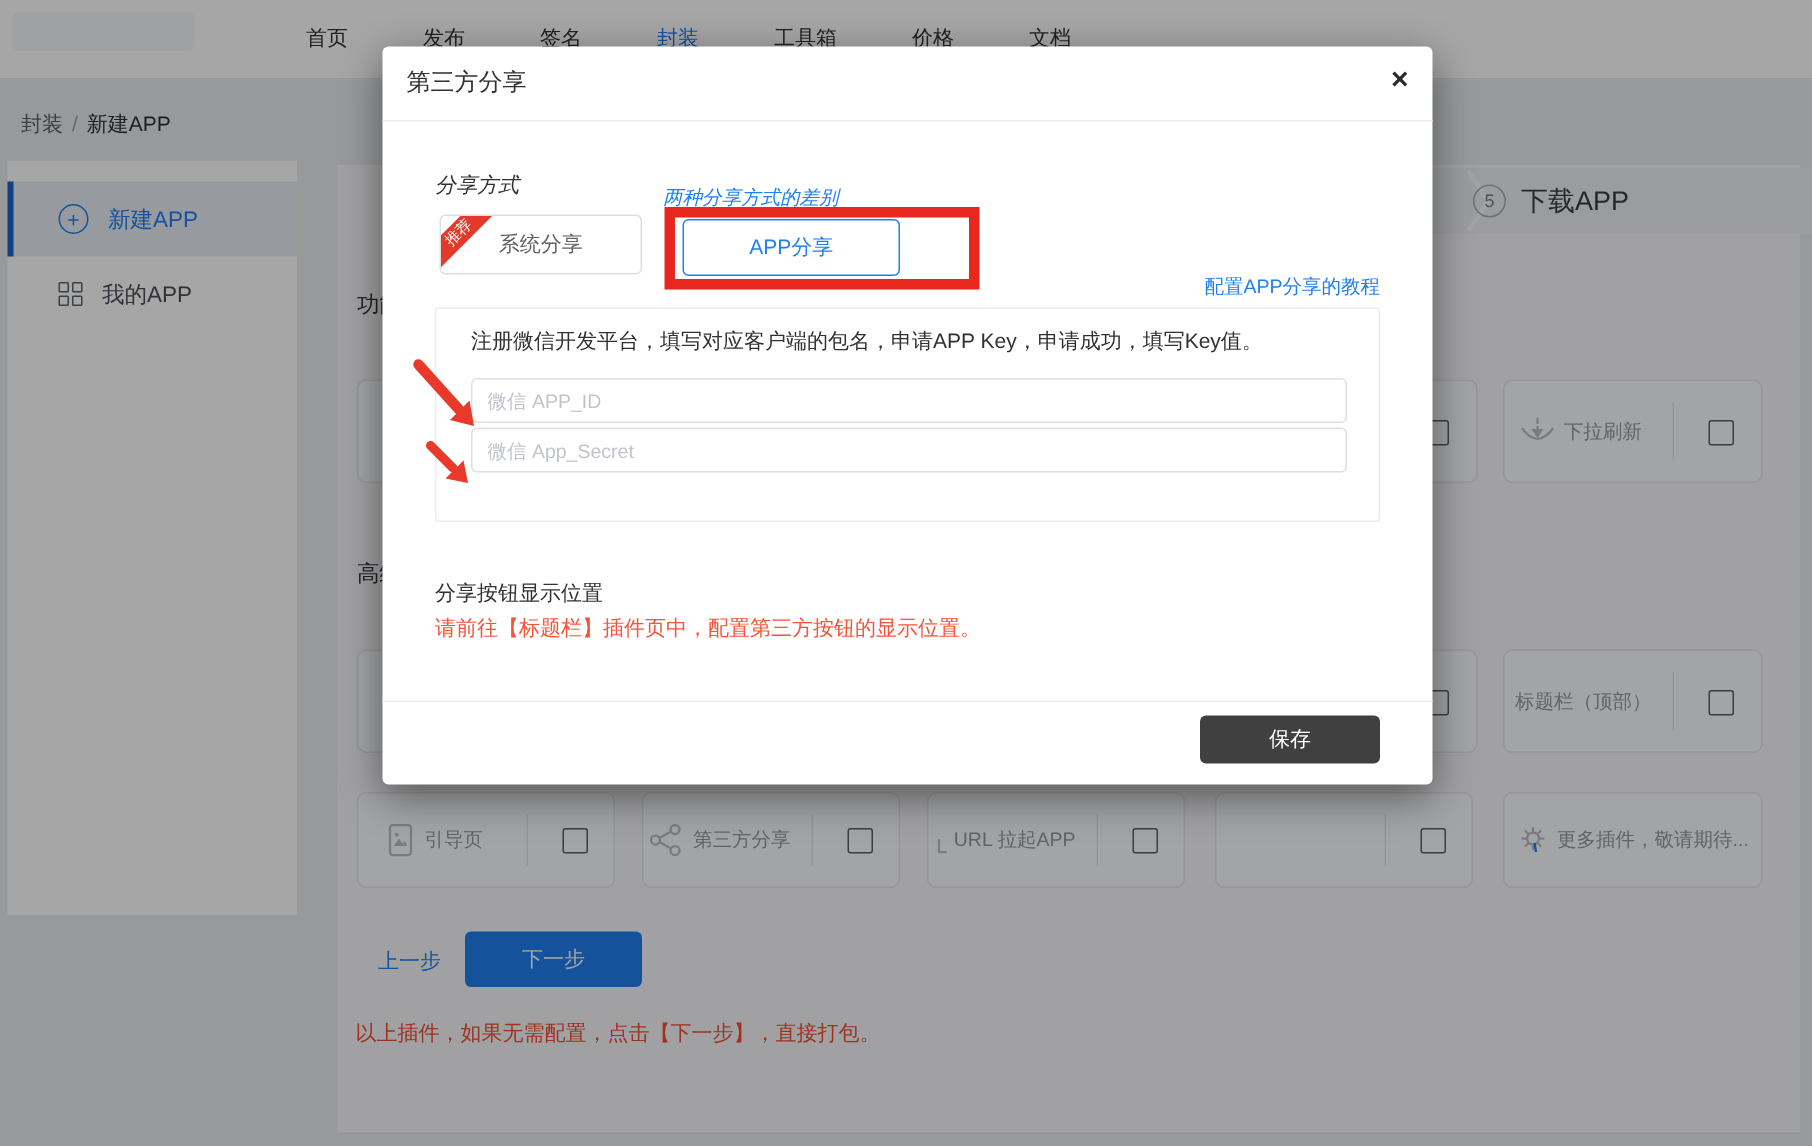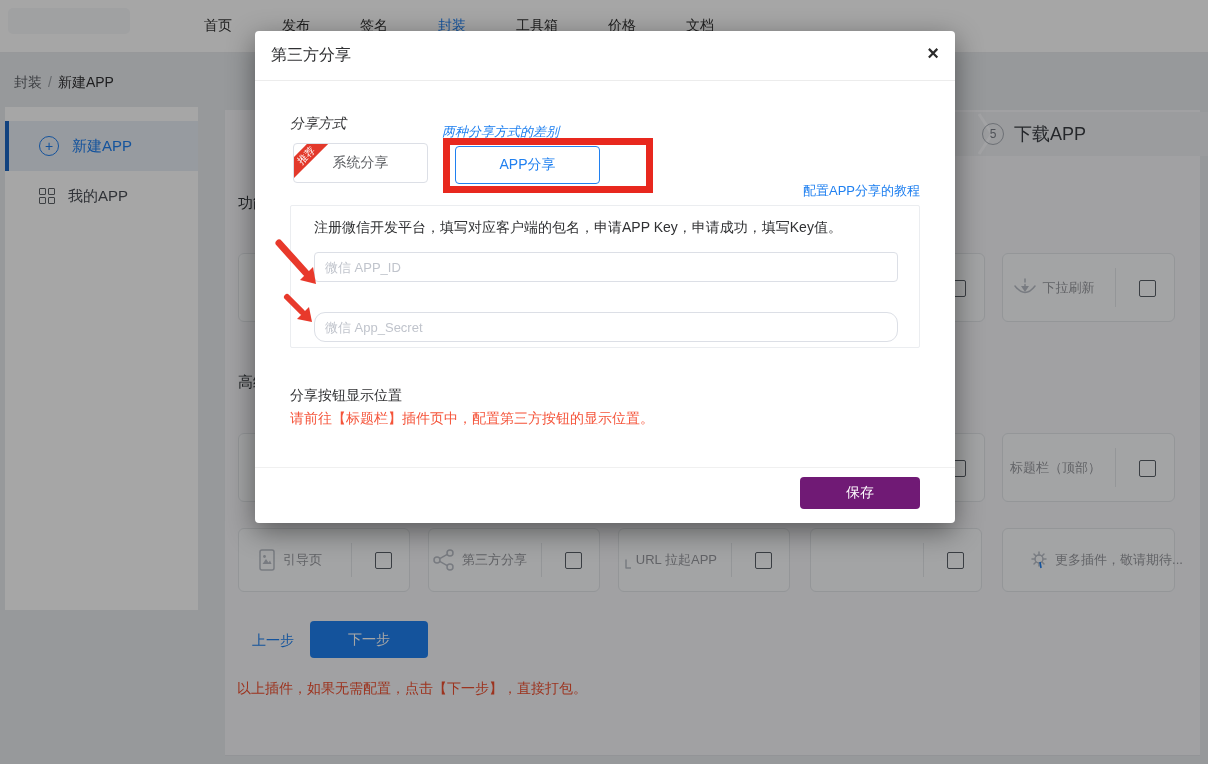--- a/index.html
+++ b/index.html
@@ -40,21 +40,21 @@
   .step-label{font-size:18px;color:#3a3d42;}
   .section-label{font-size:15px;color:#33363b;font-weight:500;}
   #label-features{left:13px;top:84px;}
   #label-advanced{left:13px;top:263px;}
   
   .pcard{position:absolute;background:#fbfcfd;border:1px solid #e3e6ea;border-radius:6px;box-sizing:border-box;}
   .pcard .col{position:absolute;left:2px;top:0;bottom:0;width:96px;display:flex;flex-direction:row;align-items:center;justify-content:center;gap:5px;}
   .pcard .lbl{font-size:13px;color:#97999f;white-space:nowrap;}
   .pcard .vdiv{position:absolute;left:112px;top:14px;bottom:14px;width:1px;background:#e4e6ea;}
   .pcard .cb{position:absolute;left:136px;top:50%;margin-top:-8px;width:15px;height:15px;border:1px solid #596068;border-radius:2px;background:transparent;cursor:pointer;}
-  .pcard.more .col{width:100%;left:17px;}
+  .pcard.more .col{width:100%;left:0;}
   .pcard svg{display:block;}
   .pstroke{stroke:#b9bec7;fill:none;stroke-width:1.5;stroke-linecap:round;stroke-linejoin:round;}
   .pfill{fill:#b9bec7;stroke:none;}
   
   #prev-btn{left:27px;top:522px;font-size:14px;color:#2080f0;cursor:pointer;}
   #next-btn{left:85px;top:511px;width:118px;height:37px;background:#2080f0;color:#fff;font-size:14px;display:flex;align-items:center;justify-content:center;border-radius:4px;cursor:pointer;}
   #plugins-note{left:12px;top:570px;font-size:14px;color:#f04f30;}
   
   #dim{left:0;top:0;width:1208px;height:764px;background:rgba(0,0,0,0.35);z-index:10;}
   
@@ -68,25 +68,25 @@
   .share-btn{position:absolute;height:40px;box-sizing:border-box;border:1px solid #dcdfe6;border-radius:4px;background:#fff;display:flex;align-items:center;justify-content:center;font-size:14px;color:#606266;cursor:pointer;overflow:hidden;}
   #btn-system{left:38px;top:112px;width:135px;}
   #btn-app{left:200px;top:115px;width:145px;height:38px;border:1px solid #2080f0;color:#2080f0;}
   .ribbon{position:absolute;top:4px;left:-19px;width:62px;height:15px;background:#e3392b;color:#fff;font-size:10px;text-align:center;line-height:15px;transform:rotate(-45deg);}
   #tutorial-link{right:35px;top:151px;font-size:13px;color:#2080f0;cursor:pointer;}
   #wechat-box{left:35px;top:174px;width:630px;height:143px;border:1px solid #ebedf0;border-radius:2px;box-sizing:border-box;}
   #wechat-instruction{left:23px;top:13px;font-size:14px;color:#303133;white-space:nowrap;}
   .wx-input{position:absolute;left:23px;width:584px;height:30px;box-sizing:border-box;border:1px solid #dcdfe6;border-radius:4px;padding:0 10px;font-size:13px;color:#303133;outline:none;font-family:inherit;background:#fff;}
   .wx-input::placeholder{color:#c0c4cc;}
   #input-appid{top:46px;}
-  #input-secret{top:106px;border-radius:11px;}
+  #input-secret{top:79px;}
   #position-label{left:35px;top:356px;}
   #position-note{left:35px;top:379px;font-size:14px;color:#f5543a;}
   #modal-footer-line{position:absolute;left:0;right:0;top:436px;height:1px;background:#f0f0f0;}
-  #save-btn{left:545px;top:446px;width:120px;height:32px;background:#701a75;color:#fff;font-size:14px;border-radius:4px;display:flex;align-items:center;justify-content:center;cursor:pointer;}
+  #save-btn{left:545px;top:446px;width:120px;height:32px;background:#404040;color:#fff;font-size:14px;border-radius:4px;display:flex;align-items:center;justify-content:center;cursor:pointer;}
   
   #annotation-box{left:443px;top:138px;width:196px;height:41px;border:7px solid #e8281e;z-index:30;}
   #annotation-arrows{left:0;top:0;z-index:31;pointer-events:none;}
 </style>
 </head>
 <body>
 
 <div class="abs" id="topbar">
   <div class="abs" id="logo"></div>
   <div class="abs" id="topnav">

